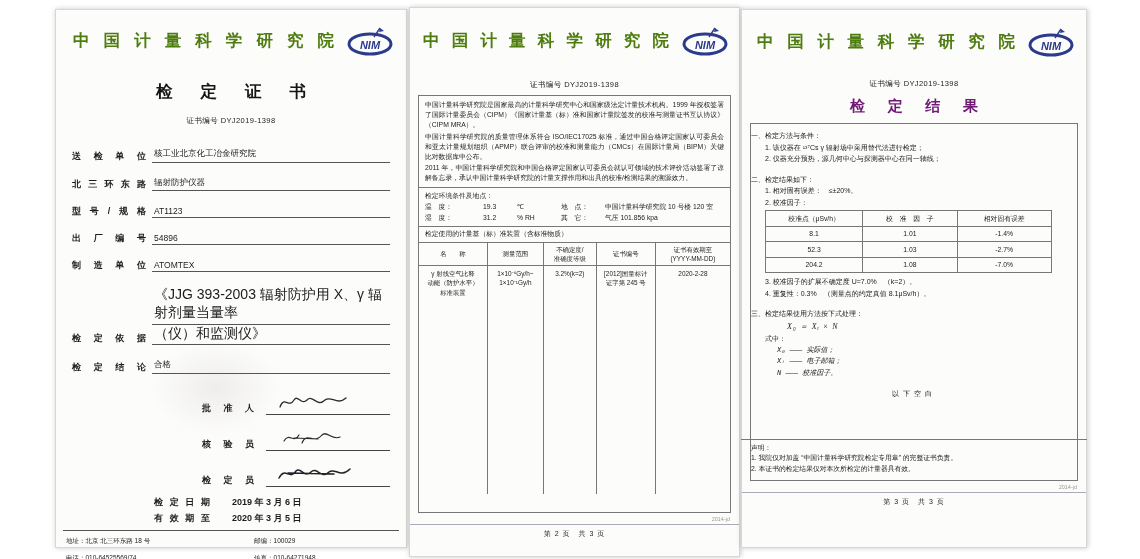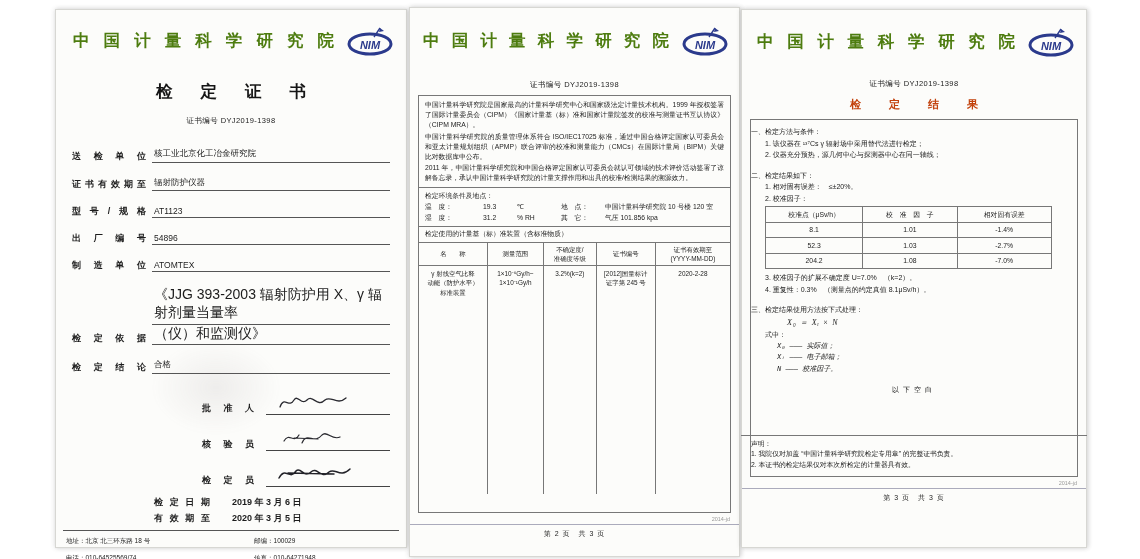--- a/index.html
+++ b/index.html
@@ -31,21 +31,21 @@
   }
   .logo{flex-shrink:0;}
   .certno{text-align:center;font-size:7.5px;color:#222;letter-spacing:.4px;}
   .p1 .certno{margin-top:13px;}
   .p2 .certno{margin-top:24px;}
   .p3 .certno{margin-top:22px;}
 
   .doc-title{width:150px;margin:25px auto 0;text-align:justify;text-align-last:justify;
     font-size:16.5px;font-weight:bold;color:#151515;}
   .doc-title3{width:128px;margin:8px auto 0;text-align:justify;text-align-last:justify;
-    font-size:11px;font-weight:bold;color:#c2410c;}
+    font-size:15px;font-weight:bold;color:#701a75;}
 
   
   .fields{margin:22px 16px 0;}
   .frow{display:flex;align-items:flex-end;margin-bottom:14px;}
   .flabel{width:80px;flex-shrink:0;font-weight:bold;font-size:9px;
     text-align:justify;text-align-last:justify;padding-right:6px;box-sizing:border-box;}
   .fvalue{flex:1;border-bottom:1px solid #555;font-size:8.5px;padding:0 2px 1.5px;min-height:10px;}
   .fvalue2{flex:1;font-size:14px;}
   .fvalue2 div{border-bottom:1px solid #555;padding:0 2px 1.5px;}
   .sigrow{display:flex;align-items:flex-end;margin:0 16px 9px 146px;}
@@ -120,21 +120,21 @@
     <span>证书编号</span>
     <span>DYJ2019-1398</span>
   </div>
 
   <div class="fields">
     <div class="frow">
       <div class="flabel">送检单位</div>
       <div class="fvalue">核工业北京化工冶金研究院</div>
     </div>
     <div class="frow">
-      <div class="flabel">证书有效期至</div>
+      <div class="flabel">北三环东路</div>
       <div class="fvalue">辐射防护仪器</div>
     </div>
     <div class="frow">
       <div class="flabel">型号/规格</div>
       <div class="fvalue">AT1123</div>
     </div>
     <div class="frow">
       <div class="flabel">出厂编号</div>
       <div class="fvalue">54896</div>
     </div>

